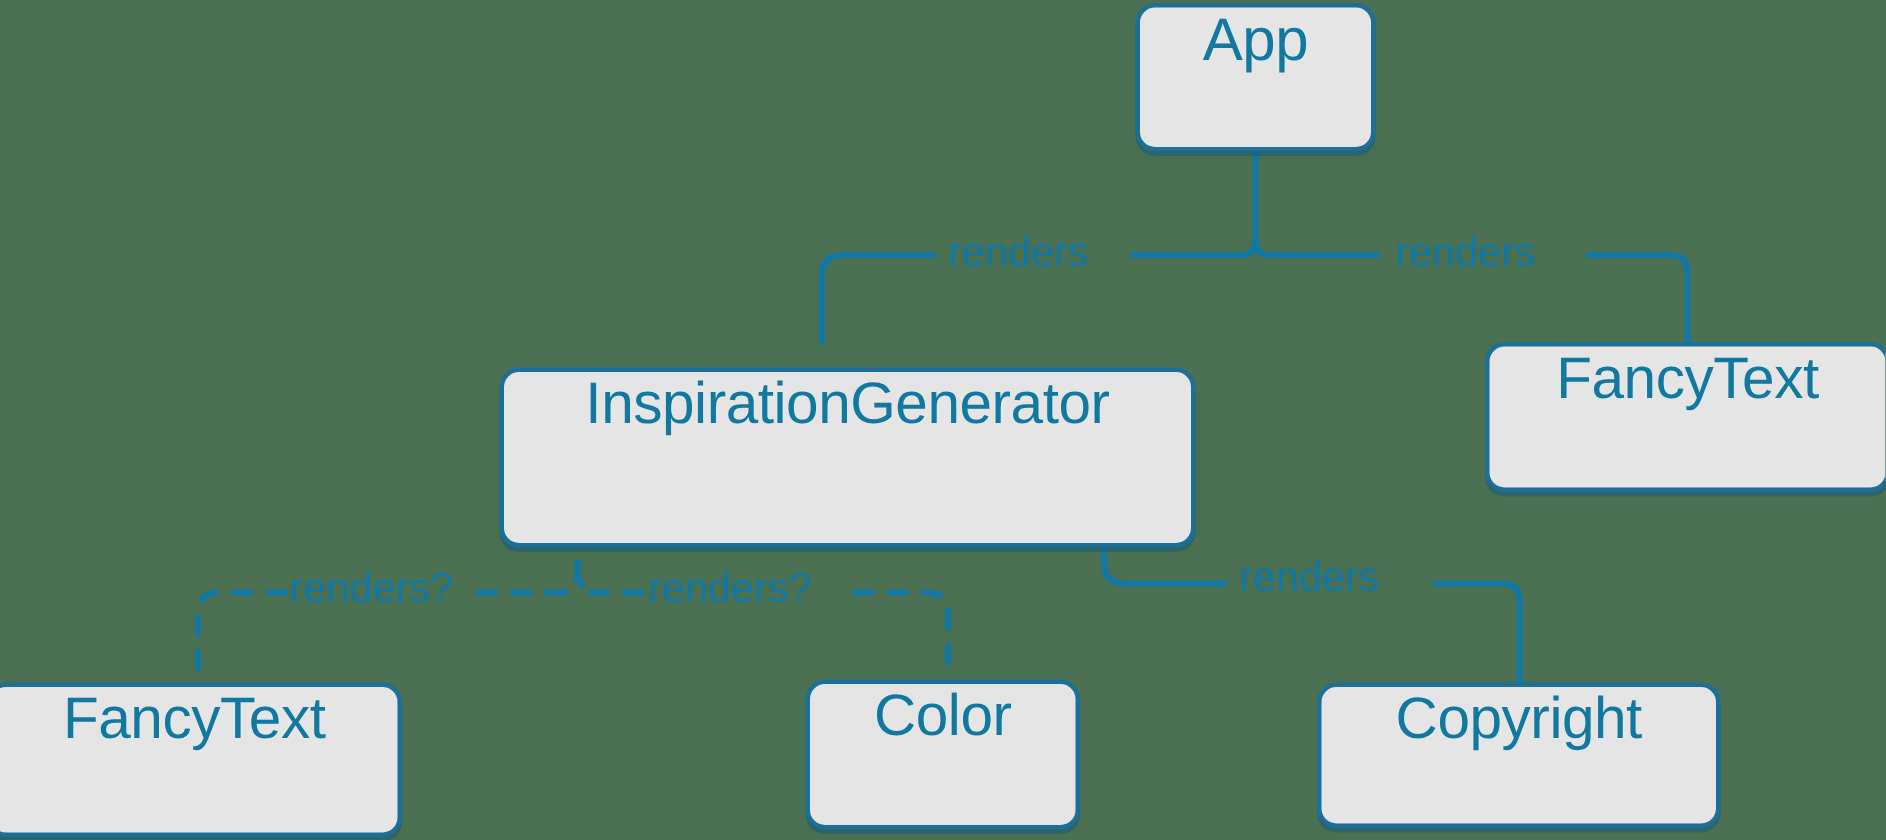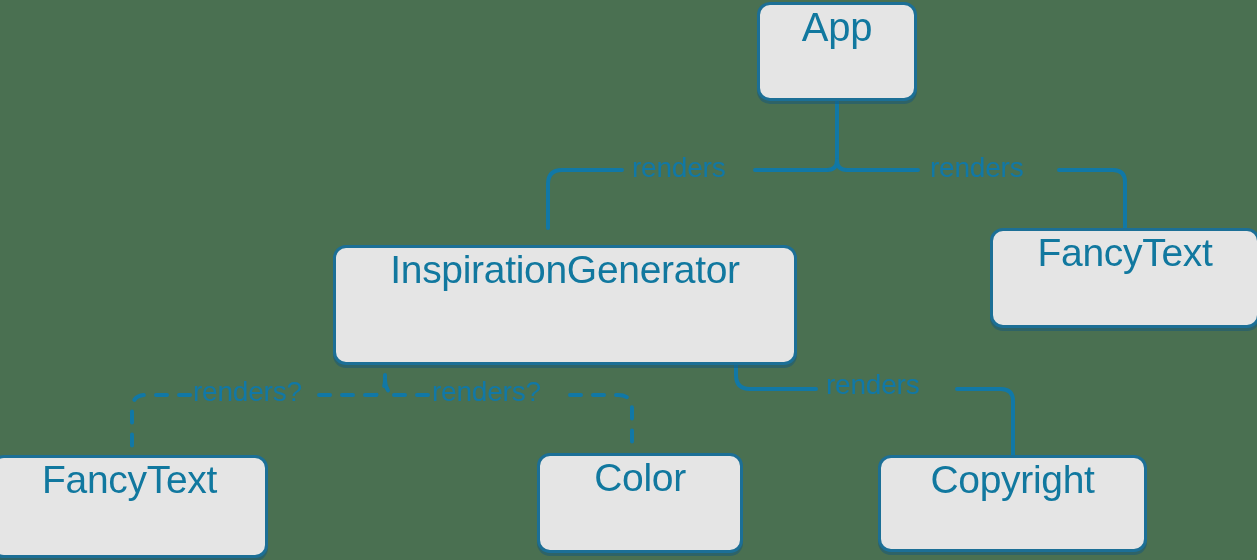--- a/index.html
+++ b/index.html
@@ -64,21 +64,21 @@
 
   #node-inspiration { left: 333px; top: 228px; width: 464px; height: 120px; margin-top: 17px; }
   #node-inspiration .node-label { font-size: 39px; }
 
   #node-fancytext-right { left: 990px; top: 228px; width: 270px; height: 100px; }
   #node-fancytext-right .node-label { font-size: 39px; }
 
   #node-fancytext-bottom { left: -9px; top: 455px; width: 277px; height: 103px; }
   #node-fancytext-bottom .node-label { font-size: 39px; }
 
-  #node-color      { left: 537px; top: 453px; width: 206px; height: 100px; }
+  #node-color      { left: 537px; top: 453px; width: 183px; height: 100px; }
   #node-color .node-label { font-size: 39px; }
 
   #node-copyright  { left: 878px; top: 455px; width: 269px; height: 97px; }
   #node-copyright .node-label { font-size: 39px; }
 
   
   #label-app-inspiration  { left: 632px; top: 152px; }
   #label-app-fancytext    { left: 930px; top: 152px; }
   #label-ig-fancytext     { left: 193px; top: 376px; }
   #label-ig-color         { left: 432px; top: 376px; }

